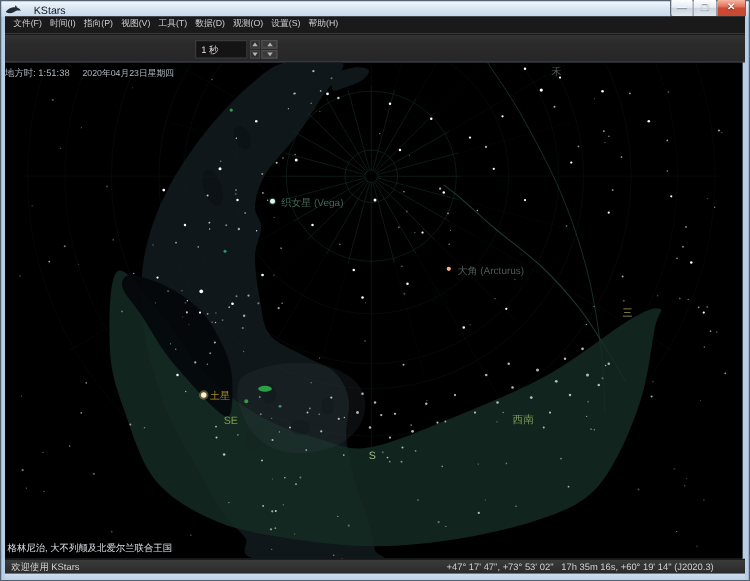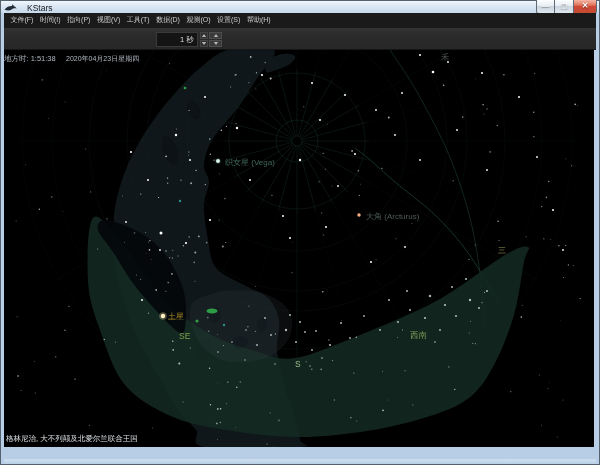--- a/index.html
+++ b/index.html
@@ -13,21 +13,21 @@
 #bclose { left:573px; width:24px; border-radius:0 0 3px 0; background:linear-gradient(180deg,#f5b6a5 0,#e0745b 40%,#cf4837 50%,#c24c31 100%); }
 .wbtn span { position:absolute; left:0; right:0; top:0; bottom:0; color:#fff; text-align:center; }
 #menubar { position:absolute; left:4px; right:4px; top:13px; height:14px; background:#1a1a1a; color:#cfcfcf; font-size:7px; line-height:14px; white-space:nowrap; }
 #menubar span { display:inline-block; margin-left:6.5px; }
 #toolbar { position:absolute; left:4px; right:4px; top:27px; height:23px; background:linear-gradient(180deg,#343434 0,#2b2b2b 30%,#272727 100%); border-top:1px solid #1a1a1a; border-bottom:1px solid #161616; }
 .ti { position:absolute; top:2px; }
 .tb { display:inline-block; height:18px; padding:2px 2px;margin-top:46px; }
 .tb.pressed { background:#202020; border:1px solid #484848; border-radius:2px; padding:1px 1px; }
 .tb.hl { background:#464646; border:1px solid #6e6e6e; border-radius:2px; padding:1px 1px; }
 .tb svg { display:block; }
-.spinbox { position:absolute; left:152px; top:4px; width:42px; height:15px; background:#141414; border:1px solid #3a3a3a; color:#ddd; font-size:7.5px; line-height:13px; padding-left:20px;text-align:center; }
+.spinbox { position:absolute; left:152px; top:4px; width:42px; height:15px; background:#141414; border:1px solid #3a3a3a; color:#ddd; font-size:7.5px; line-height:13px; padding-left:4px; }
 .spincolA { position:absolute; left:196px; top:4px; width:8px; }
 .spincolB { position:absolute; left:205px; top:4px; width:13px; }
 .sb { height:7px; background:#2f2f2f; border:1px solid #444; text-align:center; margin-bottom:1px; } .sb svg { display:block; margin:0 auto; }
 .sb2 { height:7px; background:#3a3a3a; border:1px solid #4e4e4e; text-align:center; margin-bottom:1px; } .sb2 svg { display:block; margin:0 auto; }
 #mapwrap { position:absolute; left:4px; top:50px; width:590px; height:397px; background:#000; }
 #statusbar { position:absolute; left:4px; right:4px; top:447px; height:12px; background:linear-gradient(180deg,#3a3a3a 0,#2a2a2a 100%); border-top:1px solid #1c1c1c; color:#cfcfcf; font-size:7.5px; line-height:12px; }
 #statusbar .sl { position:absolute; left:5px; }
 #statusbar .sr { position:absolute; right:25px; }
 #bottomborder { position:absolute; left:4px; right:4px; top:459px; height:5px; background:linear-gradient(180deg,#cfdff0 0,#b9cfe6 100%); }
 </style></head>
@@ -563,13 +563,17 @@
 <text x="175" y="289" font-size="8.5" fill="#7f9c4a">SE</text>
 <text x="291" y="317" font-size="8.5" fill="#9dbb8a">S</text>
 <text x="406" y="288" font-size="8.5" fill="#7f9c5a">西南</text>
 <text x="494" y="203" font-size="8" fill="#9a9a55">三</text>
 <text x="437" y="10" font-size="8" fill="#565c5a">禾</text>
 <text x="0" y="11" font-size="7.5" fill="#b0b8c0">地方时: 1:51:38</text>
 <text x="62" y="11" font-size="7" fill="#b0b8c0">2020年04月23日星期四</text>
 <text x="2" y="391" font-size="7.5" fill="#dde2e6">格林尼治, 大不列颠及北爱尔兰联合王国</text>
 </g>
 </svg></div>
+<div id="statusbar">
+      <span class="sl">欢迎使用 KStars</span>
+      <span class="sr">+47° 17' 47",  +73° 53' 02"&nbsp;&nbsp; 17h 35m 16s, +60° 19' 14" (J2020.3)</span>
+    </div>
 <div id="bottomborder"></div>
 </div>
 </body></html>

